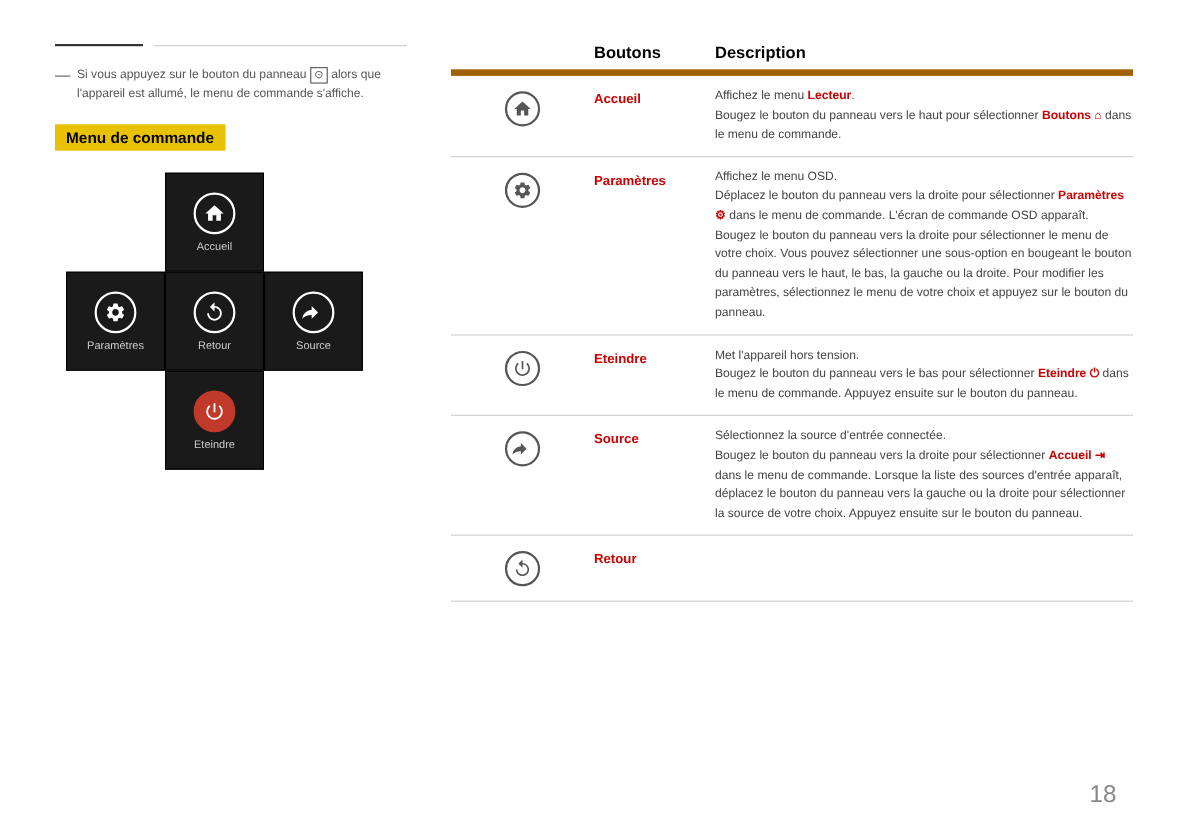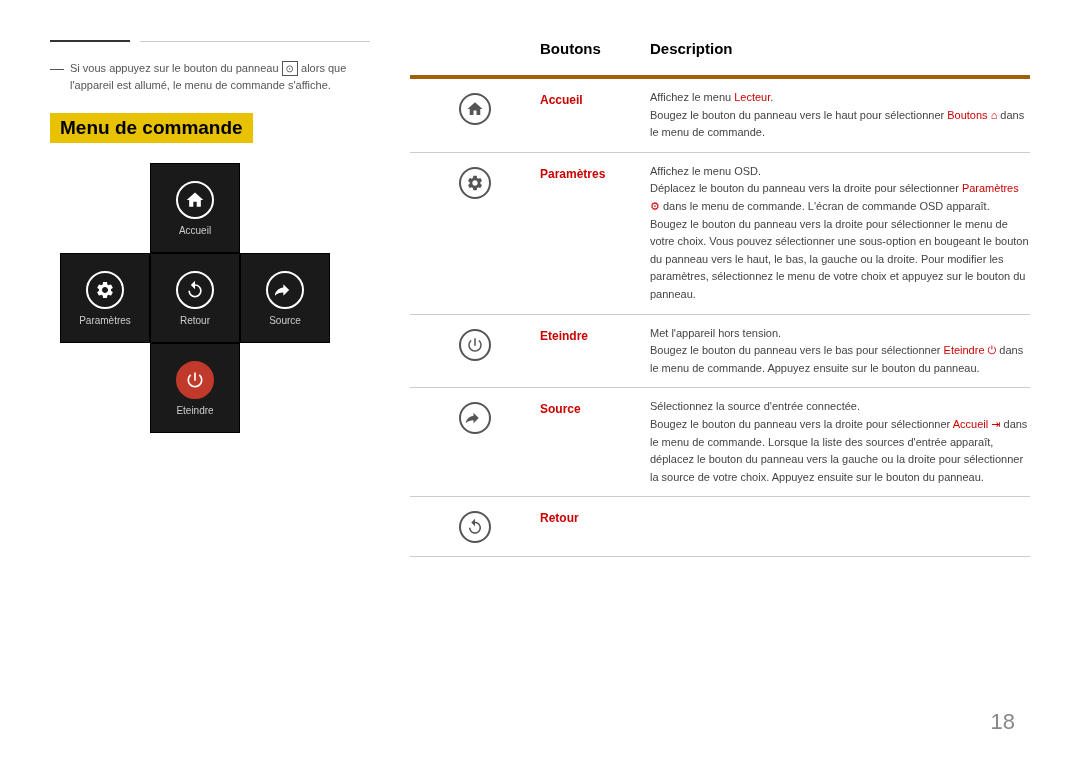--- a/index.html
+++ b/index.html
@@ -60,21 +60,21 @@
     .intro-text .dash {
       font-size: 14px;
       color: #555;
       flex-shrink: 0;
       margin-top: -2px;
     }
 
     .menu-title {
       background: #e8c200;
       color: #000;
-      font-size: 19px;
+      font-size: 14px;
       font-weight: bold;
       padding: 4px 10px;
       display: inline-block;
       margin-bottom: 20px;
     }
 
     
     .menu-grid {
       display: grid;
       grid-template-columns: 90px 90px 90px;
@@ -124,22 +124,22 @@
     }
 
     
     .right-panel {
       flex: 1;
     }
 
     .table-header {
       display: grid;
       grid-template-columns: 130px 110px 1fr;
-      border-bottom: 4px solid #a16207;
-      padding-bottom: 18px;
+      border-bottom: 6px solid #a16207;
+      padding-bottom: 6px;
       margin-bottom: 0;
     }
 
     .table-header-cell {
       font-size: 15px;
       font-weight: bold;
       color: #000;
     }
 
     .table-row {
@@ -178,21 +178,21 @@
     }
 
     .table-row-desc {
       font-size: 11px;
       color: #444;
       line-height: 1.6;
     }
 
     .table-row-desc .highlight-red {
       color: #cc0000;
-      font-weight: normal;
+      font-weight: bold;
       text-align: right;
     }
 
     
     .page-number {
       position: absolute;
       bottom: 28px;
       right: 65px;
       font-size: 22px;
       color: #888;

